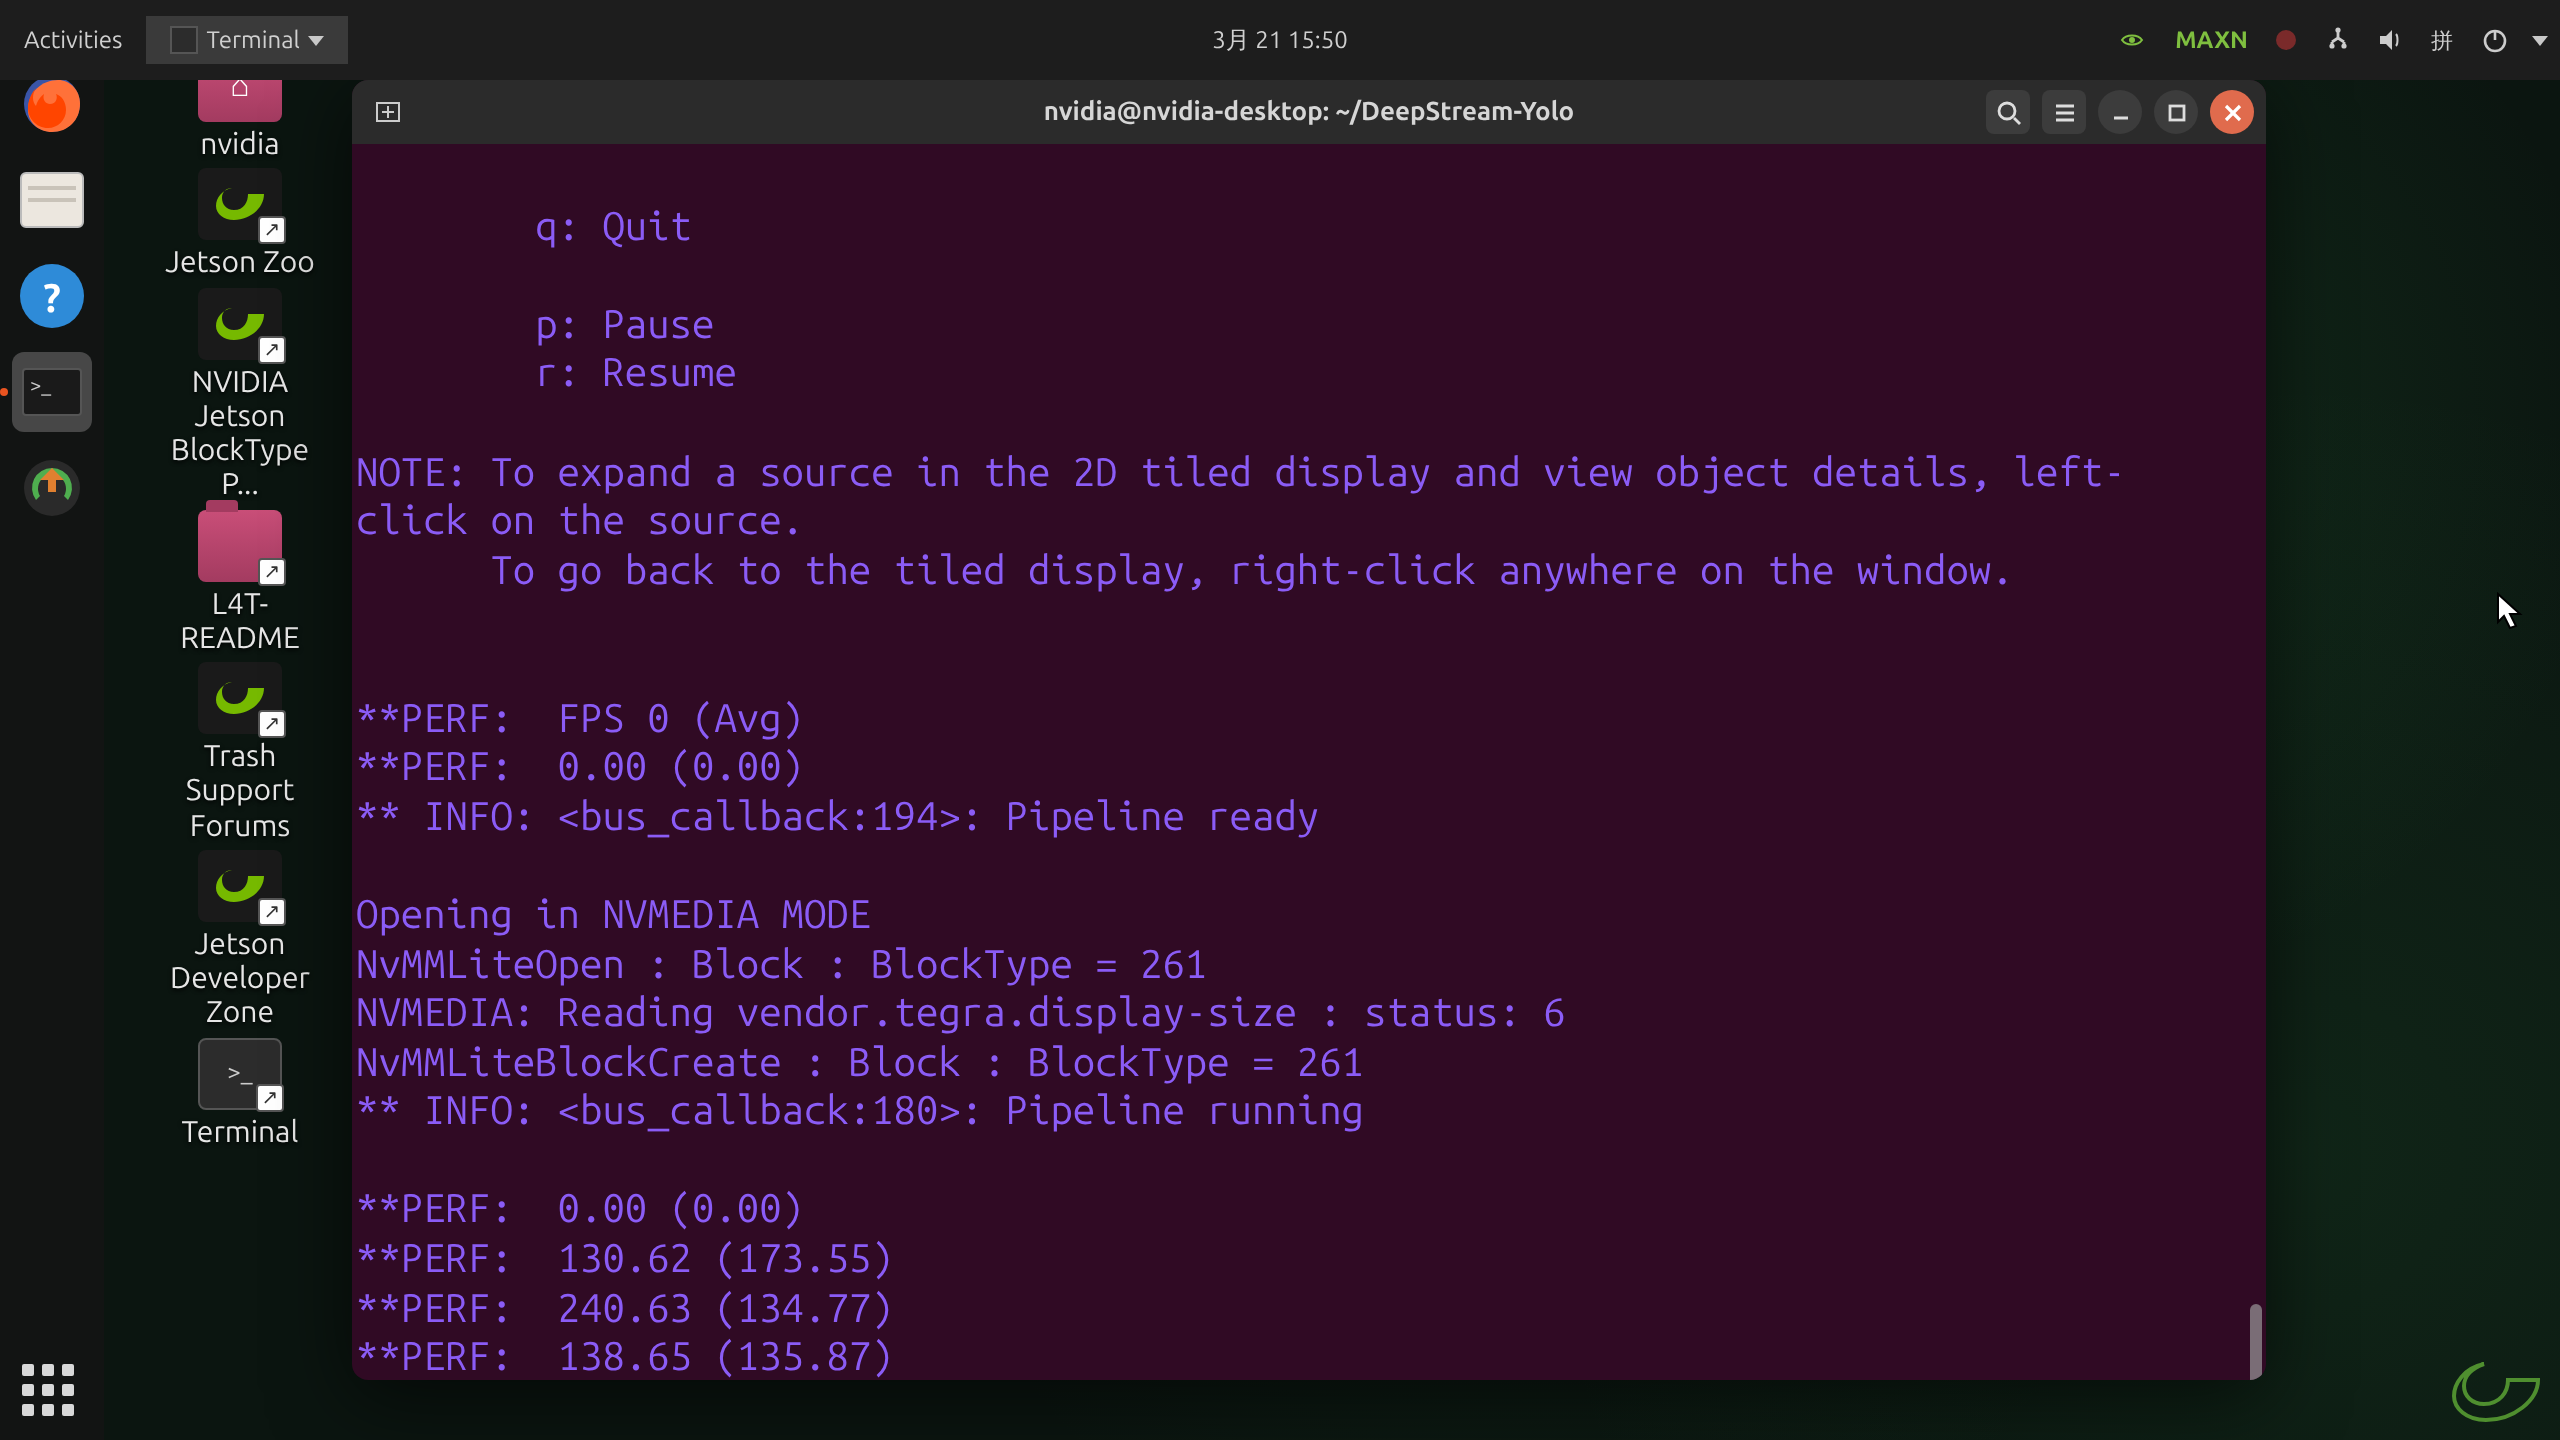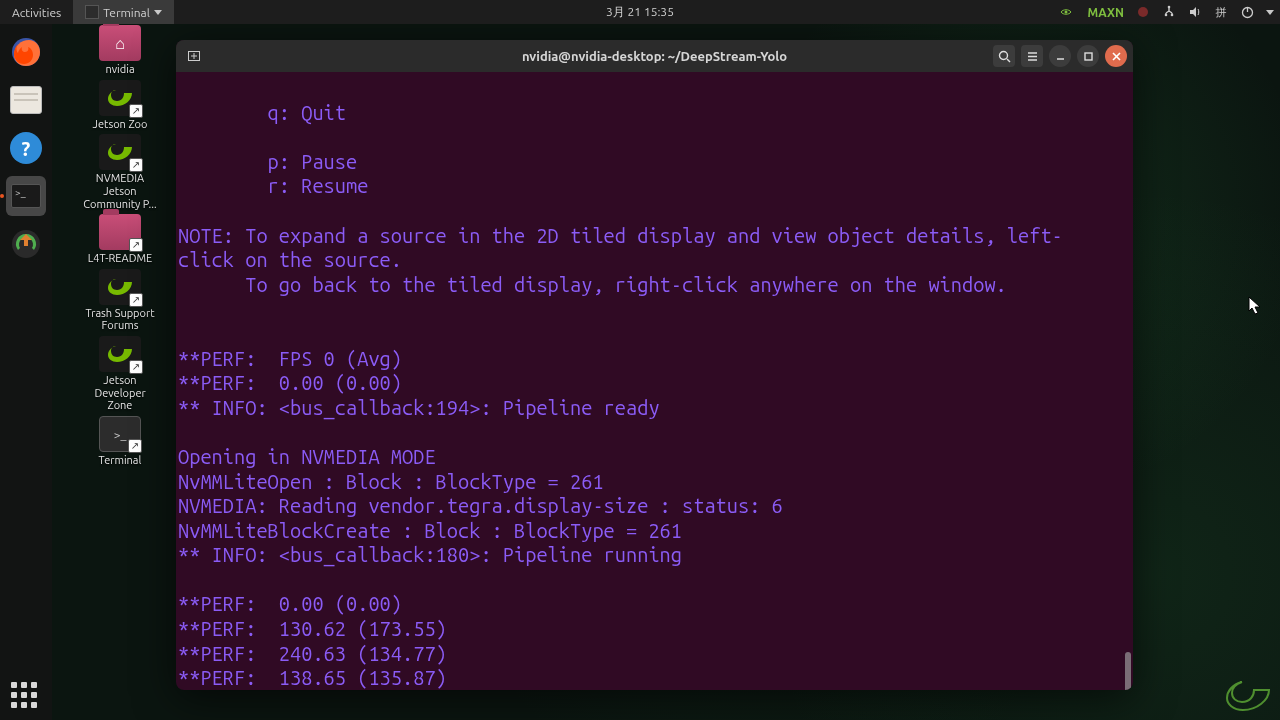--- a/index.html
+++ b/index.html
@@ -20,21 +20,21 @@
     z-index:0;
   }
   .nvidia-mark {
     position:absolute; right:8px; bottom:6px;
     width:48px; height:36px;
     z-index:1;
   }
 
   
   .top-panel {
-    position:absolute; top:0; left:0; right:0; height:24px;
+    position:absolute; top:0; left:0; right:0; height:40px;
     background:#1d1d1d; color:#d0d0d0;
     display:flex; align-items:center;
     font-size:12px;
     z-index:50;
   }
   .top-panel .left { display:flex; align-items:center; }
   .top-panel .menuitem { padding:0 12px; height:24px; display:flex; align-items:center; gap:4px; }
   .top-panel .menuitem.active { background:#3a3a3a; }
   .top-panel .center { position:absolute; left:50%; transform:translateX(-50%); }
   .top-panel .right { position:absolute; right:6px; display:flex; align-items:center; gap:12px; }
@@ -72,21 +72,21 @@
     position:absolute; left:80px; top:25px;
     display:flex; flex-direction:column; gap:4px;
     z-index:5;
   }
   .dicon { width:80px; display:flex; flex-direction:column; align-items:center; gap:2px; }
   .dicon .glyph {
     width:42px; height:36px; border-radius:4px;
     display:flex; align-items:center; justify-content:center;
     position:relative;
   }
-  .dicon .label { font-size:11px; color:#e6e6e6; text-align:center; line-height:1.15; text-shadow:0 1px 2px #000; max-width:78px;}
+  .dicon .label { font-size:15px; color:#e6e6e6; text-align:center; line-height:1.15; text-shadow:0 1px 2px #000; max-width:78px;}
   .folder { background:linear-gradient(#c94e78,#a33b60); }
   .folder::before{ content:""; position:absolute; top:-5px; left:4px; width:16px;height:6px; background:#a33b60; border-radius:2px 2px 0 0;}
   .shortcut-arrow{position:absolute;right:-2px;bottom:-2px;width:14px;height:14px;background:#fff;border:1px solid #555;border-radius:2px;font-size:10px;line-height:12px;text-align:center;color:#333;}
 
   
   .term-window{
     position:absolute; left:176px; top:40px; width:957px; height:650px;
     background:#300a24;
     border-radius:8px;
     box-shadow:0 8px 40px rgba(0,0,0,.6);
@@ -140,21 +140,21 @@
 
 <div class="top-panel">
   <div class="left">
     <div class="menuitem">Activities</div>
     <div class="menuitem active">
       <span style="width:14px;height:14px;background:#2c2c2c;border:1px solid #555;display:inline-block;"></span>
       <span>Terminal</span>
       <span class="tri-down"></span>
     </div>
   </div>
-  <div class="center">3月 21  15:35</div>
+  <div class="center">3月 21  15:50</div>
   <div class="right">
     <span class="maxn">
       <svg width="12" height="12" viewBox="0 0 12 12">
           <path d="M1 6c2-3 8-3 10 0-2 3-8 3-10 0z" fill="none" stroke="#7fbf3f"></path>
           <circle cx="6" cy="6" r="1.5" fill="#7fbf3f"></circle>
         </svg>
       <span>MAXN</span>
     </span>
     <span class="ico">
       <svg width="12" height="12">
@@ -246,21 +246,21 @@
     </div>
     <div class="label">Jetson Zoo</div>
   </div>
   <div class="dicon">
     <div class="glyph" style="background:#1a1a1a;">
       <svg width="26" height="20" viewBox="0 0 26 20">
           <path d="M9 2C4 3 1 7 1 11c0 4 4 7 9 7 8 0 15-6 15-13H17c0 4-2 8-7 8-4 0-6-3-6-6 0-3 2-5 5-5z" fill="#76b900"></path>
         </svg>
       <span class="shortcut-arrow">↗</span>
     </div>
-    <div class="label">NVMEDIA Jetson Community P...</div>
+    <div class="label">NVIDIA Jetson BlockType P...</div>
   </div>
   <div class="dicon">
     <div class="glyph folder">
         <span class="shortcut-arrow">↗</span>
       </div>
     <div class="label">L4T-README</div>
   </div>
   <div class="dicon">
     <div class="glyph" style="background:#1a1a1a;">
       <svg width="26" height="20" viewBox="0 0 26 20">

